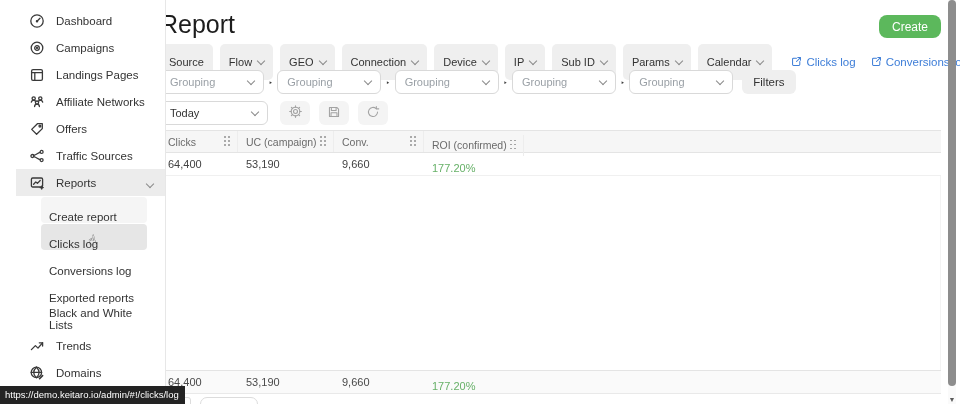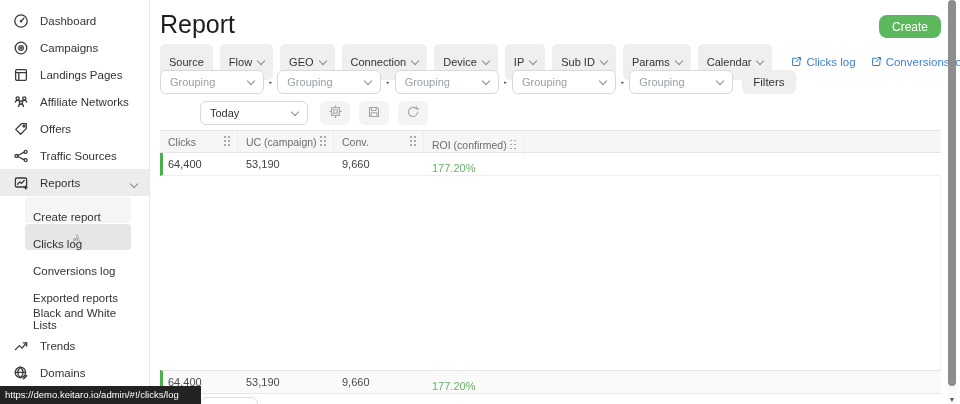--- a/index.html
+++ b/index.html
@@ -1,39 +1,39 @@
 <!DOCTYPE html>
 <html><head>
 <meta charset="utf-8">
 <style>
   * { margin:0; padding:0; box-sizing:border-box; }
   html,body { width:960px; height:404px; overflow:hidden; }
   body { position:relative; background:#fff; font-family:"Liberation Sans", sans-serif; color:#333; }
 
   
-  .sidebar { position:absolute; left:0; top:0; width:150px; height:404px; background:#fff;
+  .sidebar { position:absolute; left:16px; top:0; width:150px; height:404px; background:#fff;
              border-right:1px solid #e7e7e7; padding-top:7px; z-index:2; }
   .nav-item { display:flex; align-items:center; height:27px; padding:0 12px; gap:11px;
               font-size:11.5px; color:#333; cursor:pointer; }
   .nav-item.active { background:#ececec; }
   .nav-item .nicon { width:17px; height:17px; flex:0 0 17px; display:flex; align-items:center; justify-content:center; }
   .nav-item svg { stroke:#3a3a3a; fill:none; stroke-width:1.3; stroke-linecap:round; stroke-linejoin:round; }
   .nav-item .chev-wrap { margin-left:auto; }
   .sub-item { display:flex; align-items:flex-end; height:26px; margin:1px 18px 1px 25px;
               padding-left:8px; border-radius:4px; font-size:11.5px; color:#333; cursor:pointer; }
   .sub-item.selected { background:#f5f5f5; }
   .sub-item.hovered  { background:#e6e6e6; }
   .caret { display:inline-block; width:6px; height:6px; border-right:1.4px solid #8a8a8a;
            border-bottom:1.4px solid #8a8a8a; transform:rotate(45deg); margin-top:-3px; }
   .hand-cursor { position:absolute; left:72px; top:232px; font-size:14px; color:#3d3d3d;
                  transform:rotate(-14deg); z-index:5; font-family:"DejaVu Sans", sans-serif; }
 
   
   .status-url { position:absolute; left:0; bottom:0; background:#232323; color:#fff;
-                font-size:9.5px; padding:3px 22px 4px 5px; z-index:9; white-space:nowrap; }
+                font-size:9.5px; padding:3px 6px 4px 5px; z-index:9; white-space:nowrap; }
 
   
   .main { position:absolute; left:150px; top:0; right:0; bottom:0; background:#fff; }
   .page-title { position:absolute; left:10px; top:10px; font-size:25px; font-weight:500; color:#1d1d1d; }
   .create-btn { position:absolute; right:19px; top:15px; height:23px; padding:0 13px;
                 background:#5cb85c; border:none; border-radius:8px; color:#fff; font-size:12px;
                 font-family:"Liberation Sans", sans-serif; cursor:pointer; }
 
   .chips-row { position:absolute; left:10px; top:44px; display:flex; align-items:center; gap:7px; }
   .chip { display:inline-flex; align-items:center; gap:6px; height:36px; padding:0 9px;
@@ -47,21 +47,21 @@
   .select { display:flex; align-items:center; justify-content:space-between; width:104px; height:24px;
             padding:0 9px; background:#fff; border:1px solid #d9d9d9; border-radius:6px;
             font-size:11px; cursor:pointer; }
   .select .placeholder { color:#9aa0a6; }
   .select .value { color:#333; }
   .sep { font-size:9px; color:#3c3c3c; margin:0 5px; }
   .filters-btn { height:24px; padding:0 11px; margin-left:9px; background:#efefef; border:none;
                  border-radius:6px; font-size:11.5px; color:#333; font-family:"Liberation Sans", sans-serif; cursor:pointer; }
 
   .controls-row { position:absolute; left:10px; top:101px; display:flex; align-items:center; }
-  .select.today { width:108px;margin-left:40px; }
+  .select.today { width:108px; }
   .icon-btn { width:30px; height:24px; margin-left:9px; background:#f4f4f4; border:none; border-radius:6px;
               display:flex; align-items:center; justify-content:center; cursor:pointer; }
   .icon-btn svg { stroke:#a3a3a3; fill:none; stroke-width:1.2; stroke-linecap:round; stroke-linejoin:round; }
 
   
   .report-table { position:absolute; left:10px; right:19px; top:130px; }
   .thead { display:flex; height:23px; background:#f6f6f6; border-top:1px solid #e4e4e4;
            border-bottom:1px solid #e4e4e4; align-items:center; }
   .th { display:flex; align-items:center; justify-content:space-between; height:100%;
         padding:0 7px 0 8px; font-size:10.5px; color:#6b6b6b; border-right:1px solid #ededed; }

